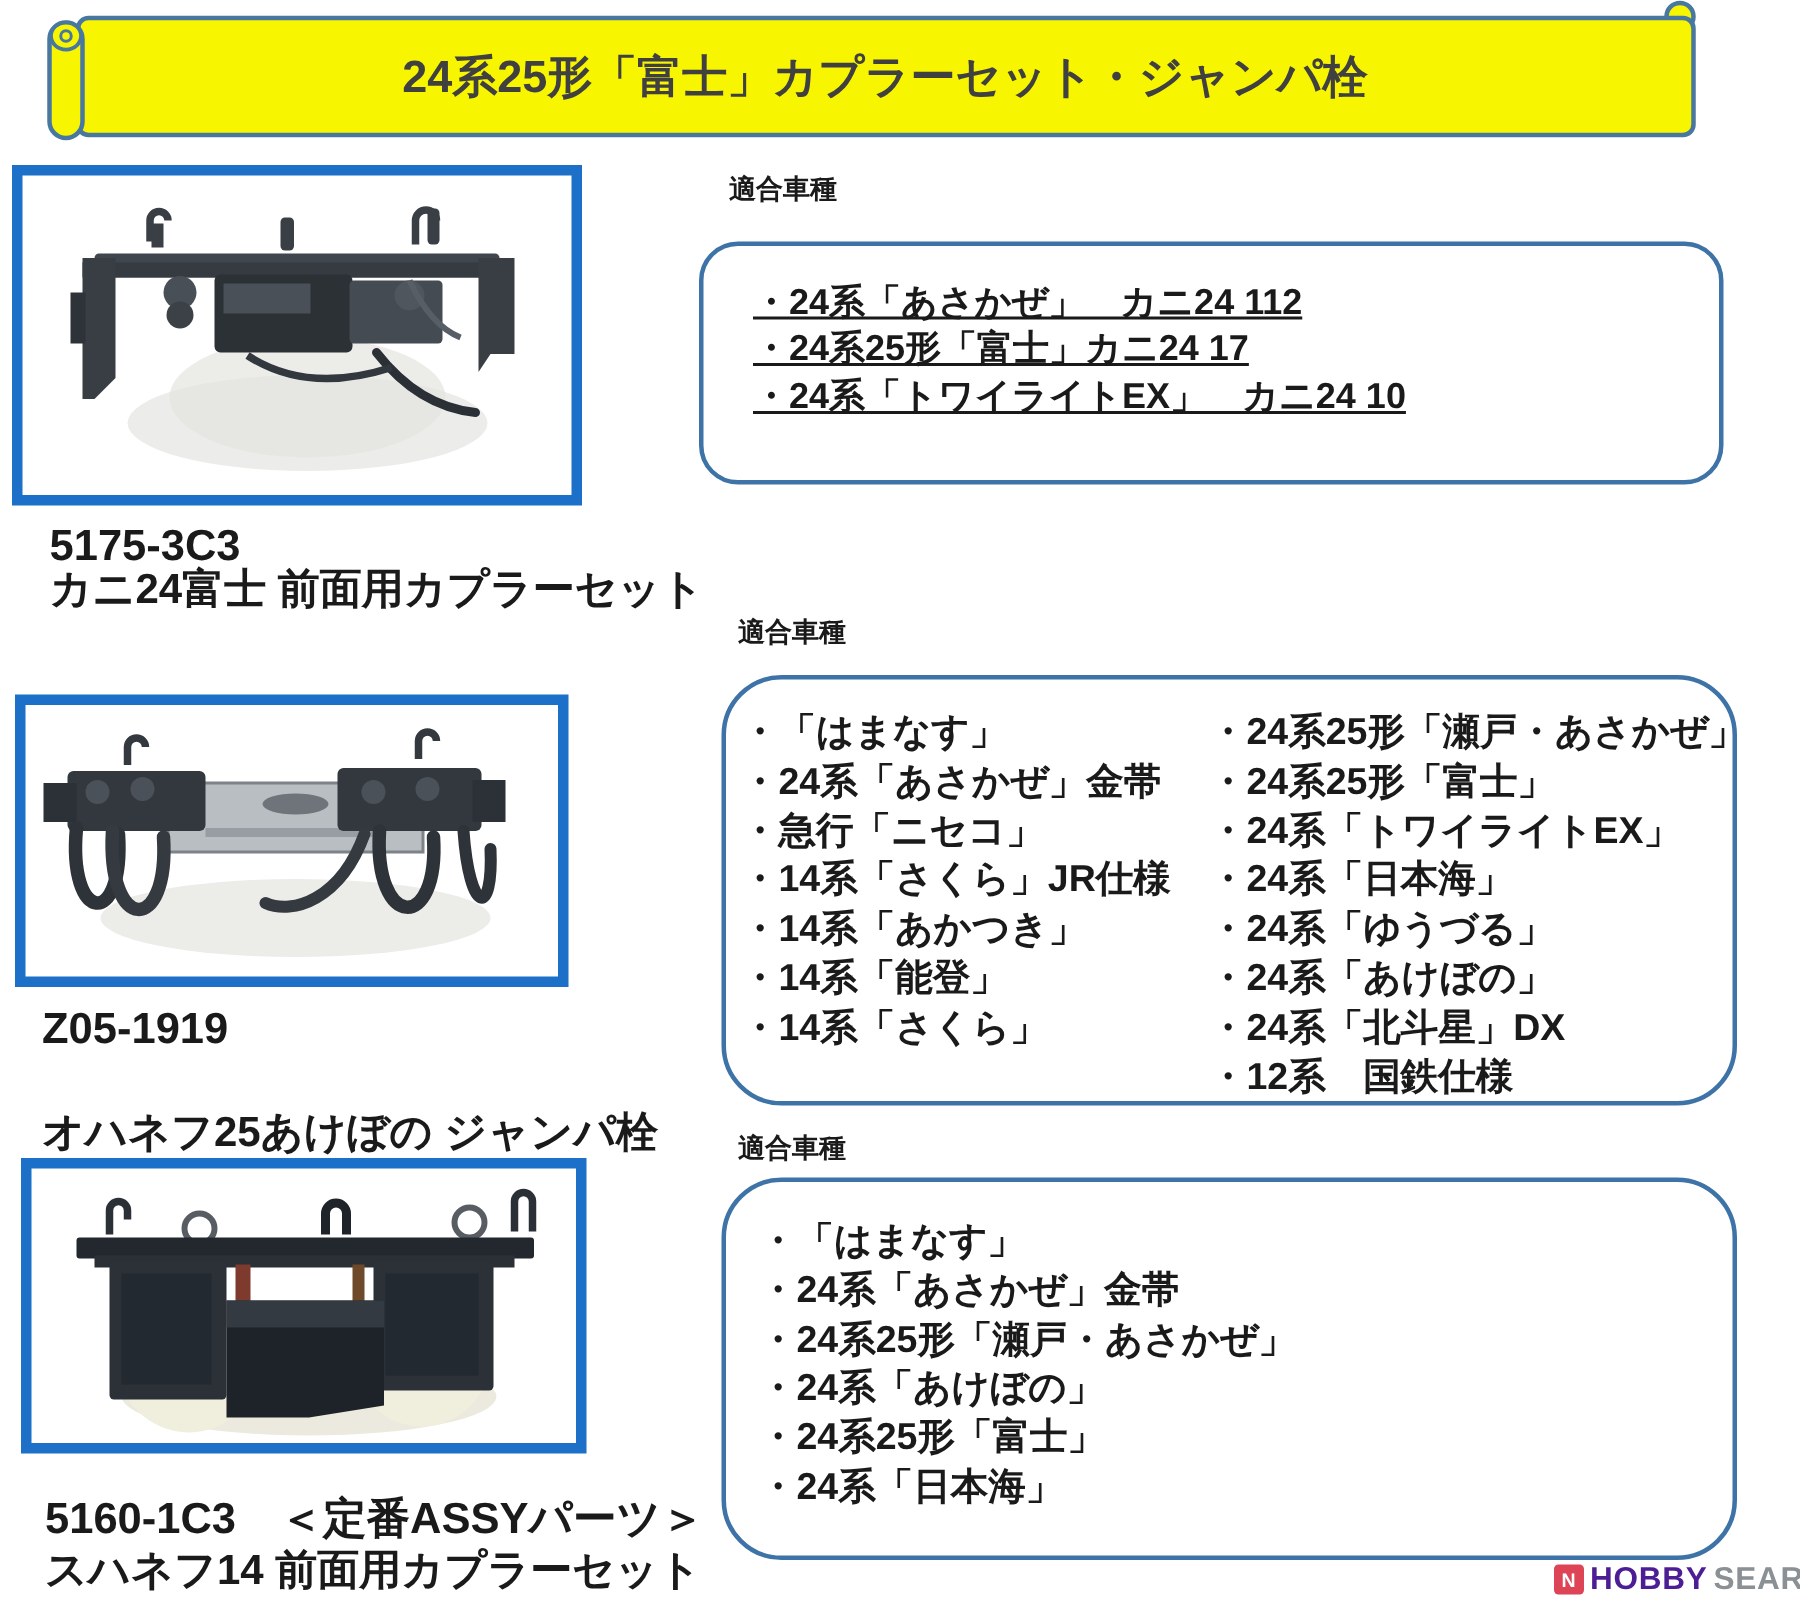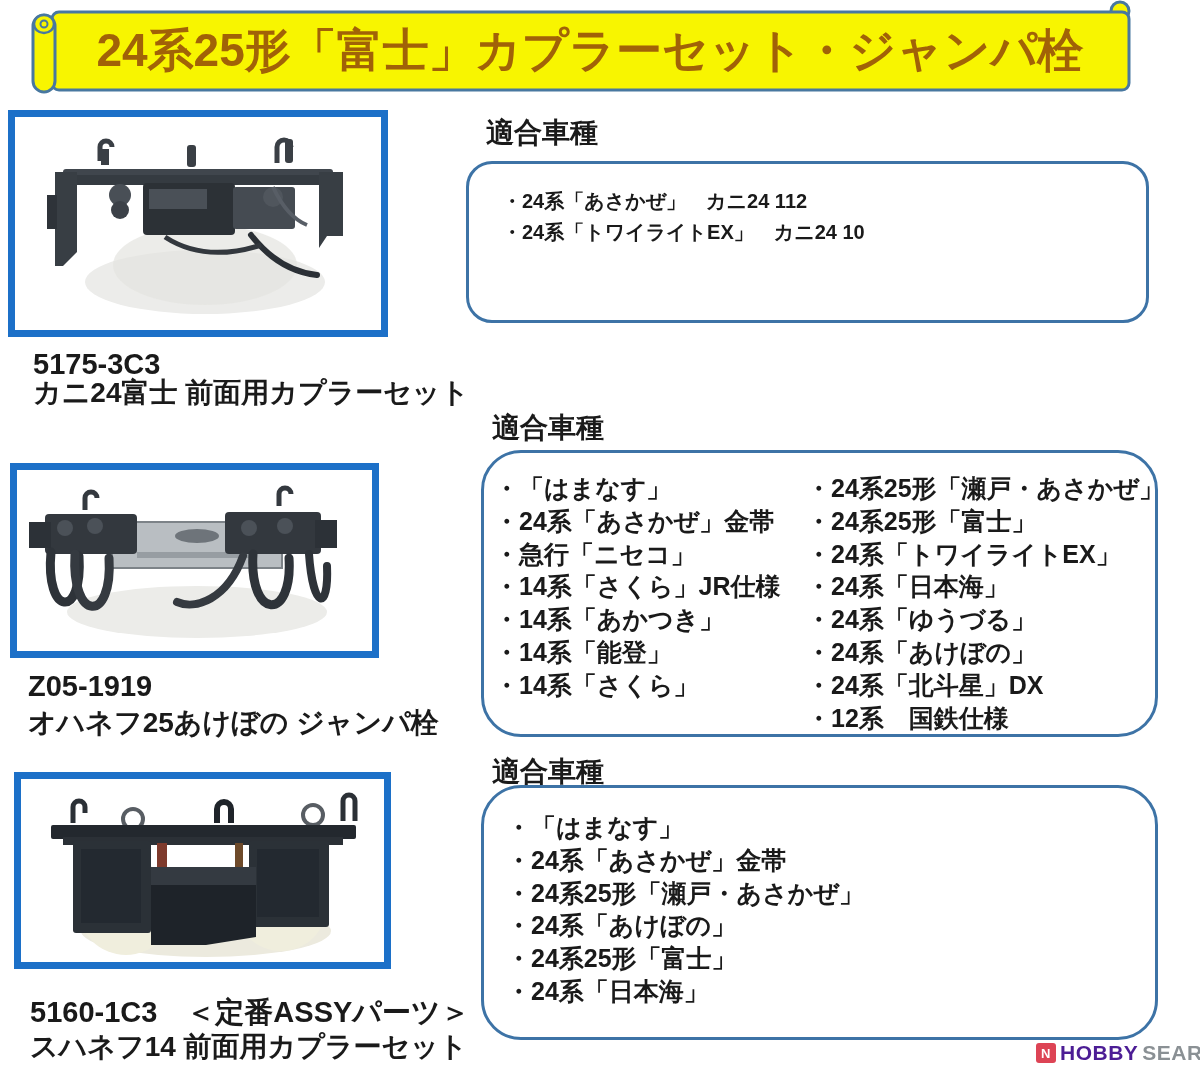--- a/index.html
+++ b/index.html
@@ -6,40 +6,40 @@
   body{
     width:1200px;height:1074px;position:relative;background:#ffffff;
     font-family:"Liberation Sans","DejaVu Sans",sans-serif;
     font-weight:bold;color:#1a1a1a;overflow:hidden;
   }
   .abs{position:absolute;}
   
   .banner-title{
     left:52px;top:12px;width:1076px;height:78px;
     display:flex;align-items:center;justify-content:center;
-    font-size:46px;letter-spacing:0px;color:#a16207;white-space:nowrap;
+    font-size:30px;letter-spacing:0px;color:#404040;white-space:nowrap;
   }
   
   .photo{
     border:7px solid #1c70c8;background:#ffffff;box-sizing:border-box;
   }
   .photo svg{display:block;width:100%;height:100%;}
   
   .p-code{font-size:29px;white-space:nowrap;}
   .p-name{font-size:28px;white-space:nowrap;}
   
-  .sec-header{font-size:28px;white-space:nowrap;}
+  .sec-header{font-size:18px;white-space:nowrap;}
   
   .listbox{
     border:3px solid #3d73a6;border-radius:26px;background:#ffffff;box-sizing:border-box;
   }
   .listbox.big{border-radius:40px;}
   
   .items{display:flex;flex-direction:column;white-space:pre;}
-  .items.s1 .item{line-height:31.4px;font-size:20px;}
+  .items.s1 .item{line-height:31.4px;font-size:24px;text-decoration:underline;}
   .items.s2 .item{line-height:32.8px;font-size:25px;}
   .items.s3 .item{line-height:32.8px;font-size:25px;}
   
   .watermark{
     left:1036px;top:1041px;height:24px;display:flex;align-items:center;gap:4px;
     font-size:21px;letter-spacing:0.5px;white-space:nowrap;
   }
   .wm-icon{
     width:20px;height:20px;background:#dd4455;border-radius:3px;
     display:inline-flex;align-items:center;justify-content:center;
@@ -89,20 +89,21 @@
     <path d="M150,120 q40,26 96,8" stroke="#33383e" stroke-width="5" fill="none"></path>
   </svg>
 </div>
 <div class="abs p-code" style="left:33px;top:348px;">5175-3C3</div>
 <div class="abs p-name" style="left:33px;top:374px;">カニ24富士 前面用カプラーセット</div>
 
 <div class="abs sec-header" style="left:486px;top:114px;">適合車種</div>
 <div class="abs listbox" style="left:466px;top:161px;width:683px;height:162px;"></div>
 <div class="abs items s1" style="left:502px;top:186px;">
   <div class="item">・24系「あさかぜ」　カニ24 112</div>
+  <div class="item">・24系25形「富士」カニ24 17</div>
   <div class="item">・24系「トワイライトEX」　カニ24 10</div>
 </div>
 
 <div class="abs photo" style="left:10px;top:463px;width:369px;height:195px;">
   <svg viewBox="0 0 355 181">
     <ellipse cx="180" cy="142" rx="130" ry="26" fill="#ecece9"></ellipse>
     <rect x="95" y="52" width="170" height="46" fill="#b9bec2"></rect>
     <rect x="95" y="52" width="170" height="46" fill="none" stroke="#7d8388" stroke-width="2"></rect>
     <ellipse cx="180" cy="66" rx="22" ry="7" fill="#6e747a"></ellipse>
     <rect x="120" y="82" width="120" height="6" fill="#8f959a" opacity="0.8"></rect>
@@ -117,21 +118,21 @@
     <rect x="208" y="42" width="96" height="42" rx="4" fill="#33383e"></rect>
     <rect x="298" y="50" width="22" height="28" fill="#2c3137"></rect>
     <circle cx="232" cy="58" r="8" fill="#4b5158"></circle>
     <circle cx="268" cy="56" r="8" fill="#4b5158"></circle>
     <path d="M236,84 C232,150 276,152 272,88" stroke="#2e3339" stroke-width="9" fill="none" stroke-linecap="round"></path>
     <path d="M226,86 C210,130 178,140 160,132" stroke="#353a40" stroke-width="8" fill="none" stroke-linecap="round"></path>
     <path d="M292,84 C296,140 312,142 310,96" stroke="#2e3339" stroke-width="8" fill="none" stroke-linecap="round"></path>
   </svg>
 </div>
 <div class="abs p-code" style="left:28px;top:670px;">Z05-1919</div>
-<div class="abs p-name" style="left:28px;top:704px;">オハネフ25あけぼの ジャンパ栓</div>
+<div class="abs p-name" style="left:28px;top:736px;">オハネフ25あけぼの ジャンパ栓</div>
 
 <div class="abs sec-header" style="left:492px;top:409px;">適合車種</div>
 <div class="abs listbox big" style="left:481px;top:450px;width:677px;height:287px;"></div>
 <div class="abs items s2" style="left:494px;top:472px;">
   <div class="item">・「はまなす」</div>
   <div class="item">・24系「あさかぜ」金帯</div>
   <div class="item">・急行「ニセコ」</div>
   <div class="item">・14系「さくら」JR仕様</div>
   <div class="item">・14系「あかつき」</div>
   <div class="item">・14系「能登」</div>

